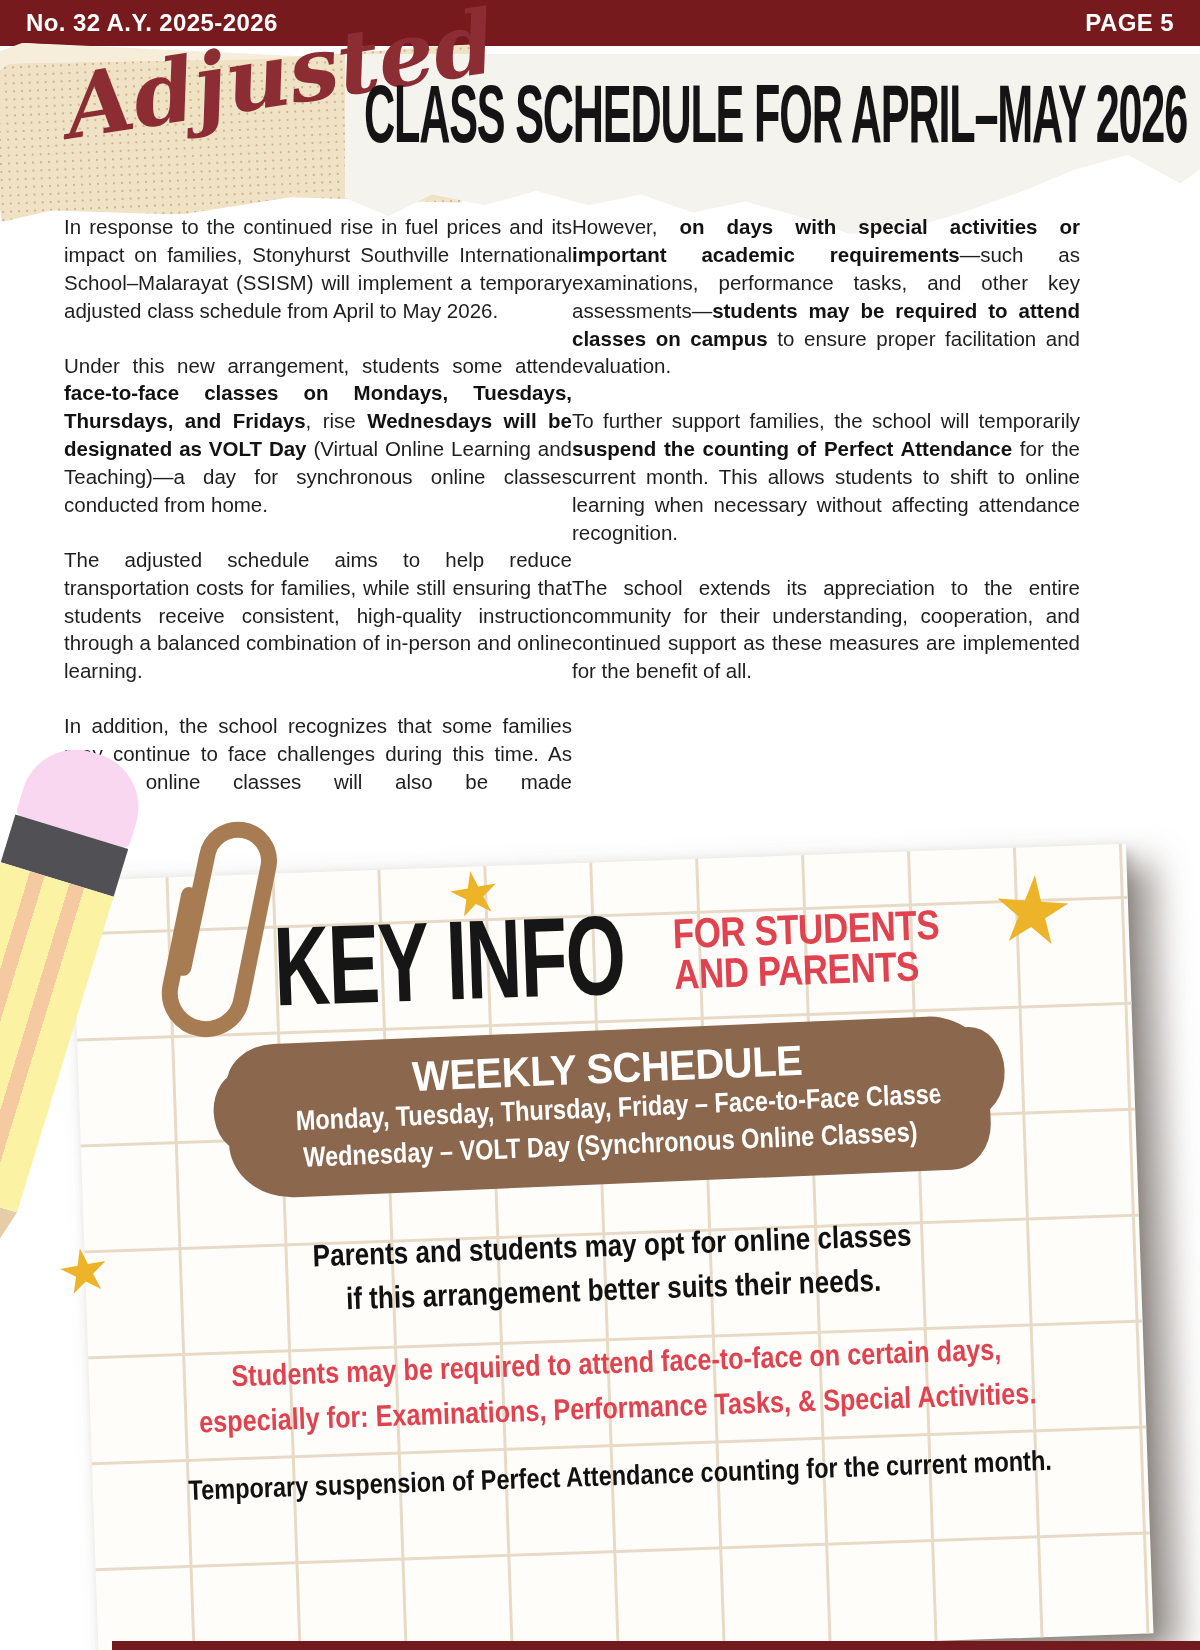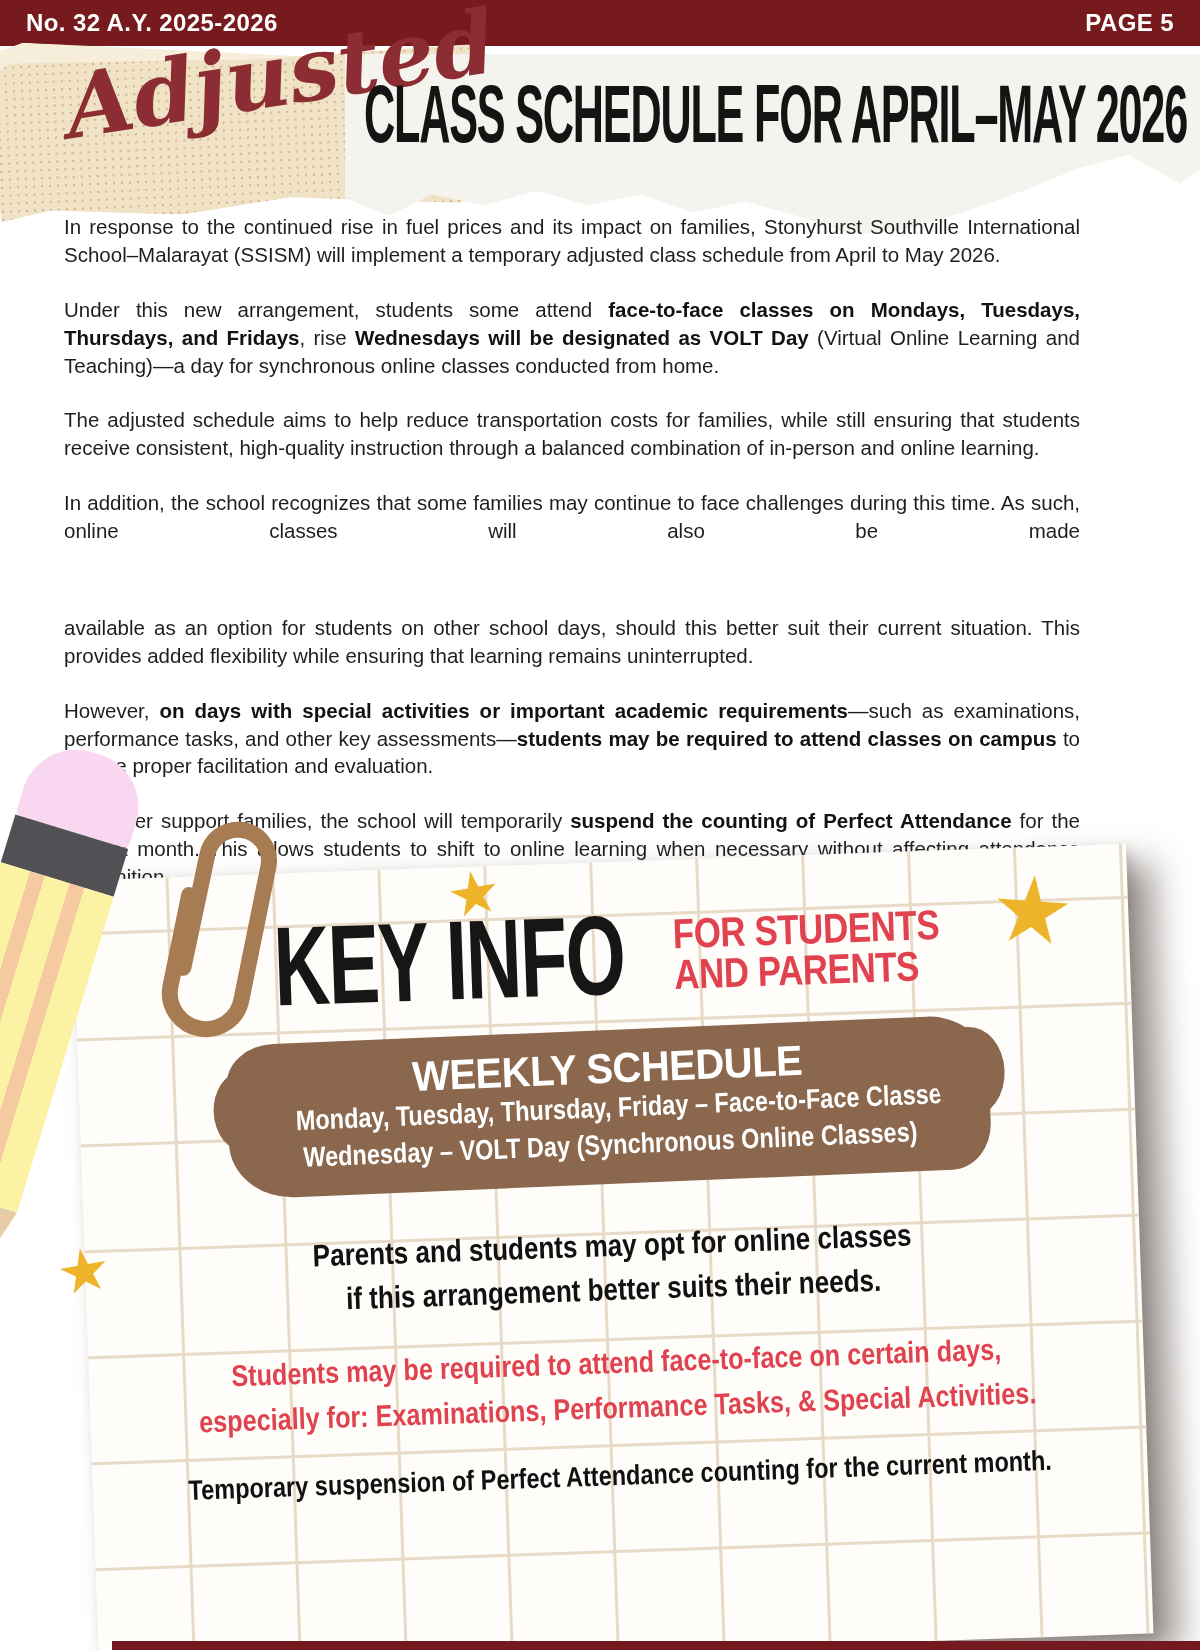--- a/index.html
+++ b/index.html
@@ -45,21 +45,21 @@
   }
   .headline{position:absolute;left:364px;top:40px;margin:0;white-space:nowrap;}
   .cond{
     display:inline-block;font-weight:bold;color:#141414;
     font-size:54px;line-height:1;letter-spacing:-1.5px;
     transform:scale(0.80,1.52);transform-origin:left center;
   }
   
   .columns{
     position:absolute;left:64px;top:213px;width:1016px;
-    display:flex;gap:42px;flex-direction:column;
+    display:flex;
   }
   .col{flex:1;}
   .col p{
     margin:0 0 27px 0;font-size:20.5px;line-height:1.36;color:#1e1e1e;
     text-align:justify;
   }
   .col p b{font-weight:bold;color:#121212;}
   .col p.stretch-last{text-align-last:justify;}
   
   .notepad{
@@ -161,23 +161,23 @@
   </div>
 
   <main class="columns">
     <div class="col">
       <p><span>In response to the continued rise in fuel prices and its impact on families, Stonyhurst Southville International School–Malarayat (SSISM) will implement a temporary adjusted class schedule from April to May 2026.</span></p>
       <p><span>Under this new arrangement, students some attend </span><b>face-to-face classes on Mondays, Tuesdays, Thursdays, and Fridays</b><span>, rise </span><b>Wednesdays will be designated as VOLT Day</b><span> (Virtual Online Learning and Teaching)—a day for synchronous online classes conducted from home.</span></p>
       <p><span>The adjusted schedule aims to help reduce transportation costs for families, while still ensuring that students receive consistent, high-quality instruction through a balanced combination of in-person and online learning.</span></p>
       <p class="stretch-last"><span>In addition, the school recognizes that some families may continue to face challenges during this time. As such, online classes will also be made</span></p>
     </div>
     <div class="col">
-      <p><span>available as an option for students on other school days, should this better suit their current situation. This provides added flexibility while ensuring that learning remains uninterrupted.</span></p>
       <p><span>However, </span><b>on days with special activities or important academic requirements</b><span>—such as examinations, performance tasks, and other key assessments—</span><b>students may be required to attend classes on campus</b><span> to ensure proper facilitation and evaluation.</span></p>
       <p><span>To further support families, the school will temporarily </span><b>suspend the counting of Perfect Attendance</b><span> for the current month. This allows students to shift to online learning when necessary without affecting attendance recognition.</span></p>
+      <p><span>The school extends its appreciation to the entire community for their understanding, cooperation, and continued support as these measures are implemented for the benefit of all.</span></p>
     </div>
   </main>
 
   <section class="notepad">
     <div class="star star-a"></div>
     <div class="star star-b"></div>
 
     <div class="keyinfo-row">
       <span class="keyinfo-title">KEY INFO</span>
       <span class="keyinfo-sub">

